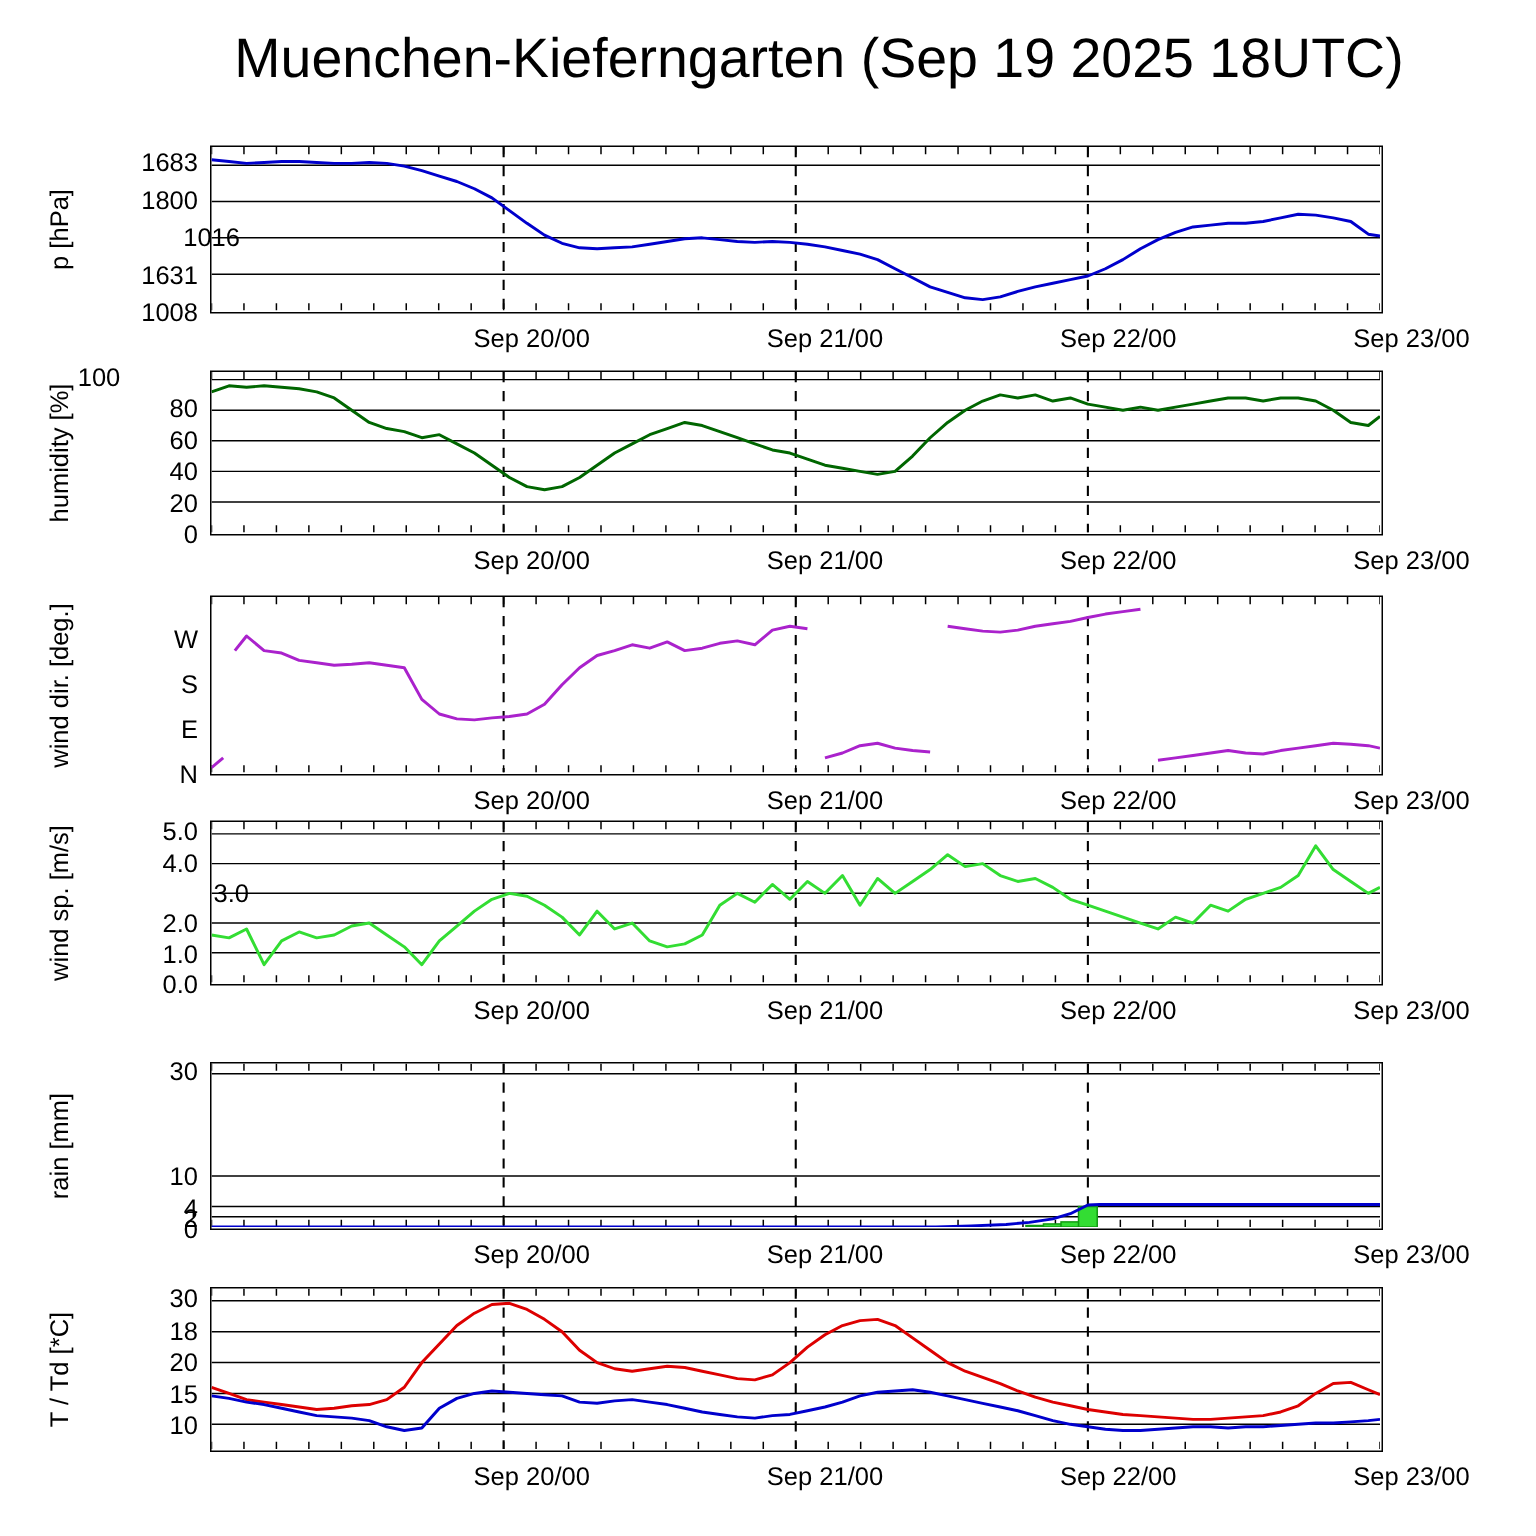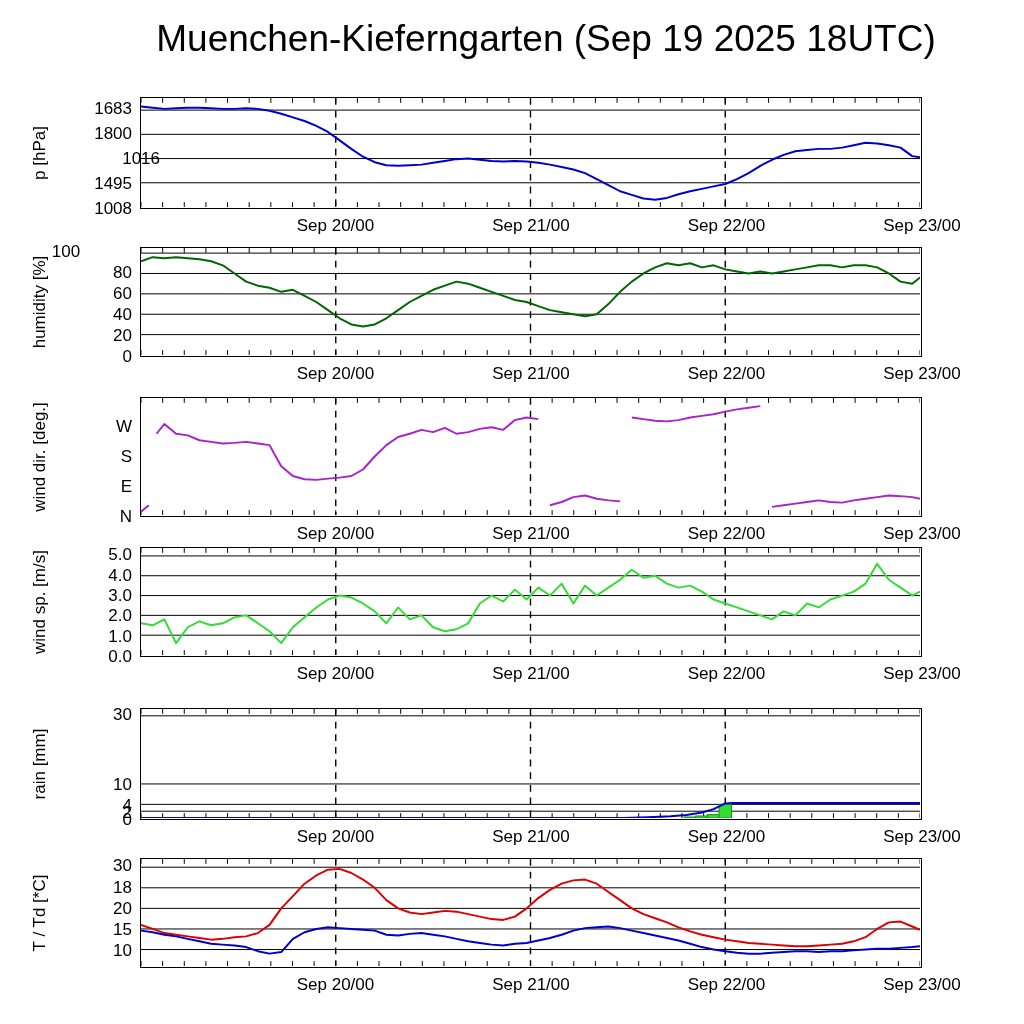--- a/index.html
+++ b/index.html
@@ -19,21 +19,21 @@
     position:absolute;
     transform-origin:50% 50%;
     transform:rotate(-90deg);
     white-space:nowrap;font-size:17px;text-align:center;
   }
   .ytick{
     position:absolute;right:0;text-align:right;font-size:17px;
     transform:translateY(-50%);white-space:nowrap;
   }
   .xtick{
-    position:absolute;font-size:17px;white-space:nowrap;transform:translateX(-50%);
+    position:absolute;font-size:17px;white-space:nowrap;transform:translateX(-50%);margin-left:19px;
   }
   svg{display:block;}
 </style>
 </head>
 <body>
 
 <div id="page">
   <div class="title">Muenchen-Kieferngarten (Sep 19 2025 18UTC)</div>
   <div id="panels">
       <div class="panel" style="top: 97px; height: 152px;">
@@ -117,21 +117,21 @@
             <line x1="760.2777777777777" x2="760.2777777777777" y1="112" y2="107" stroke="#000" stroke-width="1"></line>
             <line x1="782" x2="782" y1="0" y2="5" stroke="#000" stroke-width="1"></line>
             <line x1="782" x2="782" y1="112" y2="107" stroke="#000" stroke-width="1"></line>
             <line x1="195.5" x2="195.5" y1="0" y2="112" stroke="#000" stroke-width="1.4" stroke-dasharray="7,6"></line>
             <line x1="391" x2="391" y1="0" y2="112" stroke="#000" stroke-width="1.4" stroke-dasharray="7,6"></line>
             <line x1="586.5" x2="586.5" y1="0" y2="112" stroke="#000" stroke-width="1.4" stroke-dasharray="7,6"></line>
             <path d="M0.00 8.71 L11.73 9.96 L23.46 11.20 L35.19 10.58 L46.92 9.96 L58.65 9.96 L70.38 10.58 L82.11 11.20 L93.84 11.20 L105.57 10.58 L117.30 11.20 L129.03 13.07 L140.76 16.18 L152.49 19.91 L164.22 23.64 L175.95 28.62 L187.68 34.84 L199.41 43.56 L211.14 52.27 L222.87 60.36 L234.60 65.96 L246.33 69.07 L258.06 69.69 L269.79 69.07 L281.52 68.44 L293.25 66.58 L304.98 64.71 L316.71 62.84 L328.44 62.22 L340.17 63.47 L351.90 64.71 L363.63 65.33 L375.36 64.71 L387.09 65.33 L398.82 66.58 L410.55 68.44 L422.28 70.93 L434.01 73.42 L445.74 77.16 L457.47 83.38 L469.20 89.60 L480.93 95.82 L492.66 99.56 L504.39 103.29 L516.12 104.53 L527.85 102.67 L539.58 98.93 L551.31 95.82 L563.04 93.33 L574.77 90.84 L586.50 88.36 L598.23 83.38 L609.96 77.16 L621.69 69.69 L633.42 63.47 L645.15 58.49 L656.88 54.76 L668.61 53.51 L680.34 52.27 L692.07 52.27 L703.80 51.02 L715.53 48.53 L727.26 46.04 L738.99 46.67 L750.72 48.53 L762.45 51.02 L774.18 59.73 L782.00 60.98 " fill="none" stroke="#0000cc" stroke-width="2" stroke-linejoin="round"></path>
           </svg>
         </div>
         <div class="ytick" style="width: 132px; left: 0px; top: 112px;">1008</div>
-        <div class="ytick" style="width: 132px; left: 0px; top: 87.1111px;">1495</div>
+        <div class="ytick" style="width: 132px; left: 0px; top: 87.1111px;">1631</div>
         <div class="ytick" style="width: 132px; left: 0px; top: 62.2222px; padding-left: 28px;">1016</div>
         <div class="ytick" style="width: 132px; left: 0px; top: 37.3333px;">1800</div>
         <div class="ytick" style="width: 132px; left: 0px; top: 12.4444px;">1683</div>
         <div class="ylabel" style="width: 152px; left: -36px; top: 46px;">p [hPa]</div>
         <div class="xtick" style="left: 335.5px; top: 119px;">Sep 20/00</div>
         <div class="xtick" style="left: 531px; top: 119px;">Sep 21/00</div>
         <div class="xtick" style="left: 726.5px; top: 119px;">Sep 22/00</div>
         <div class="xtick" style="left: 922px; top: 119px;">Sep 23/00</div>
       </div>
       <div class="panel" style="top: 247px; height: 150px;">
@@ -415,21 +415,21 @@
             <line x1="782" x2="782" y1="110" y2="105" stroke="#000" stroke-width="1"></line>
             <line x1="195.5" x2="195.5" y1="0" y2="110" stroke="#000" stroke-width="1.4" stroke-dasharray="7,6"></line>
             <line x1="391" x2="391" y1="0" y2="110" stroke="#000" stroke-width="1.4" stroke-dasharray="7,6"></line>
             <line x1="586.5" x2="586.5" y1="0" y2="110" stroke="#000" stroke-width="1.4" stroke-dasharray="7,6"></line>
             <path d="M0.00 77.41 L11.73 79.44 L23.46 73.33 L35.19 97.78 L46.92 81.48 L58.65 75.37 L70.38 79.44 L82.11 77.41 L93.84 71.30 L105.57 69.26 L117.30 77.41 L129.03 85.56 L140.76 97.78 L152.49 81.48 L164.22 71.30 L175.95 61.11 L187.68 52.96 L199.41 48.89 L211.14 50.93 L222.87 57.04 L234.60 65.19 L246.33 77.41 L258.06 61.11 L269.79 73.33 L281.52 69.26 L293.25 81.48 L304.98 85.56 L316.71 83.52 L328.44 77.41 L340.17 57.04 L351.90 48.89 L363.63 55.00 L375.36 42.78 L387.09 52.96 L398.82 40.74 L410.55 48.89 L422.28 36.67 L434.01 57.04 L445.74 38.70 L457.47 48.89 L469.20 40.74 L480.93 32.59 L492.66 22.41 L504.39 30.56 L516.12 28.52 L527.85 36.67 L539.58 40.74 L551.31 38.70 L563.04 44.81 L574.77 52.96 L586.50 57.04 L598.23 61.11 L609.96 65.19 L621.69 69.26 L633.42 73.33 L645.15 65.19 L656.88 69.26 L668.61 57.04 L680.34 61.11 L692.07 52.96 L703.80 48.89 L715.53 44.81 L727.26 36.67 L738.99 16.30 L750.72 32.59 L762.45 40.74 L774.18 48.89 L782.00 44.81 " fill="none" stroke="#33dd33" stroke-width="2" stroke-linejoin="round"></path>
           </svg>
         </div>
         <div class="ytick" style="width: 132px; left: 0px; top: 110px;">0.0</div>
         <div class="ytick" style="width: 132px; left: 0px; top: 89.6296px;">1.0</div>
         <div class="ytick" style="width: 132px; left: 0px; top: 69.2593px;">2.0</div>
-        <div class="ytick" style="width: 132px; left: 0px; top: 48.8889px;">3.0</div>
+        <div class="ytick" style="width: 132px; left: 0px; top: 48.8889px; padding-left: 34px;">3.0</div>
         <div class="ytick" style="width: 132px; left: 0px; top: 28.5185px;">4.0</div>
         <div class="ytick" style="width: 132px; left: 0px; top: 8.14815px;">5.0</div>
         <div class="ylabel" style="width: 150px; left: -35px; top: 45px;">wind sp. [m/s]</div>
         <div class="xtick" style="left: 335.5px; top: 117px;">Sep 20/00</div>
         <div class="xtick" style="left: 531px; top: 117px;">Sep 21/00</div>
         <div class="xtick" style="left: 726.5px; top: 117px;">Sep 22/00</div>
         <div class="xtick" style="left: 922px; top: 117px;">Sep 23/00</div>
       </div>
       <div class="panel" style="top: 708px; height: 152px;">
         <div class="plotbox" style="left: 140px; top: 0px; width: 782px; height: 112px;">

